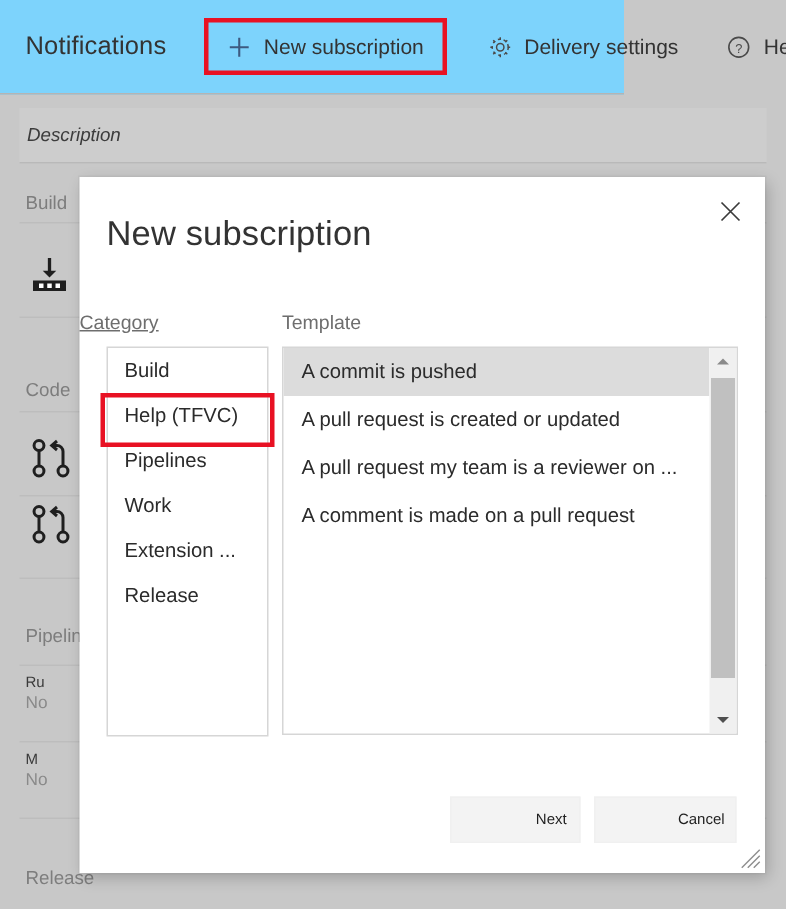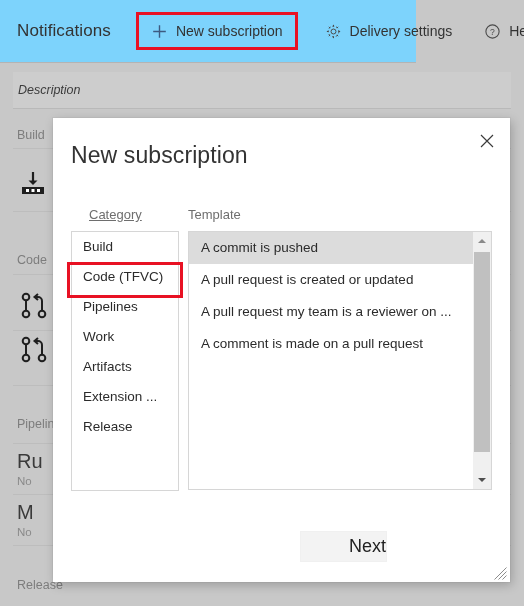--- a/index.html
+++ b/index.html
@@ -106,21 +106,21 @@
     left: 13px;
     width: 498px;
     height: 1px;
     background: #bdbdbd;
   }
   .bg-row {
     position: absolute;
     left: 17px;
   }
   .bg-row-title {
-    font-size: 20px;
+    font-size: 10px;
     color: #3a3a3a;
     white-space: nowrap;
   }
   .bg-row-sub {
     font-size: 11.5px;
     color: #8a8a8a;
     white-space: nowrap;
     margin-top: 2px;
   }
   .bg-icon { position: absolute; }
@@ -151,21 +151,21 @@
     font-size: 23px;
     color: #333333;
     font-weight: 400;
     letter-spacing: .1px;
   }
   .col-label {
     position: absolute;
     font-size: 13px;
     color: #6e6e6e;
   }
-  #label-category { left: 36px; top: 89px; text-decoration: underline; }
+  #label-category { left: 0; top: 89px; text-decoration: underline; }
   #label-template { left: 135px; top: 89px; }
 
   
   #category-list {
     position: absolute;
     left: 18px; top: 113px;
     width: 108px; height: 260px;
     border: 1px solid #d6d6d6;
     background: #ffffff;
     box-sizing: border-box;
@@ -257,21 +257,21 @@
     height: 200px;
     background: #c0c0c0;
   }
 
   
   .dlg-btn {
     position: absolute;
     height: 31px;
     background: #f3f3f3;
     border: 1px solid #f0f0f0;
-    font-size: 18px;
+    font-size: 10px;
     color: #1f1f1f;
     display: flex;
     align-items: center;
     justify-content: center;
     box-sizing: border-box;
     font-family: "Liberation Sans", sans-serif;
     padding-left: 48px;
   }
   #btn-next {
     left: 247px;
@@ -404,24 +404,23 @@
     </svg>
   </div>
 
   <div id="modal-title">New subscription</div>
 
   <div class="col-label" id="label-category">Category</div>
   <div class="col-label" id="label-template">Template</div>
 
   <div id="category-list">
     <div class="cat-item">Build</div>
-    <div class="cat-item">Code (TFVC)</div>
+    <div class="cat-item">Help (TFVC)</div>
     <div class="cat-item">Pipelines</div>
     <div class="cat-item">Work</div>
-    <div class="cat-item">Artifacts</div>
     <div class="cat-item">Extension ...</div>
     <div class="cat-item">Release</div>
   </div>
   <div id="cat-highlight"></div>
 
   <div id="template-list">
     <div id="template-items">
       <div class="tpl-item selected">A commit is pushed</div>
       <div class="tpl-item">A pull request is created or updated</div>
       <div class="tpl-item">A pull request my team is a reviewer on ...</div>
@@ -433,20 +432,21 @@
         <div class="sb-tri"></div>
       </div>
       <div id="sb-thumb"></div>
       <div class="sb-arrow" id="sb-arrow-down">
         <div class="sb-tri"></div>
       </div>
     </div>
   </div>
 
   <div class="dlg-btn" id="btn-next">Next</div>
+  <div class="dlg-btn" id="btn-cancel">Cancel</div>
 
   <div id="resize-grip">
     <svg width="13" height="13" viewBox="0 0 13 13">
       <g stroke="#8d8d8d" stroke-width="1">
         <path d="M12.5 0.5L0.5 12.5"></path>
         <path d="M12.5 4.5L4.5 12.5"></path>
         <path d="M12.5 8.5L8.5 12.5"></path>
       </g>
     </svg>
   </div>

